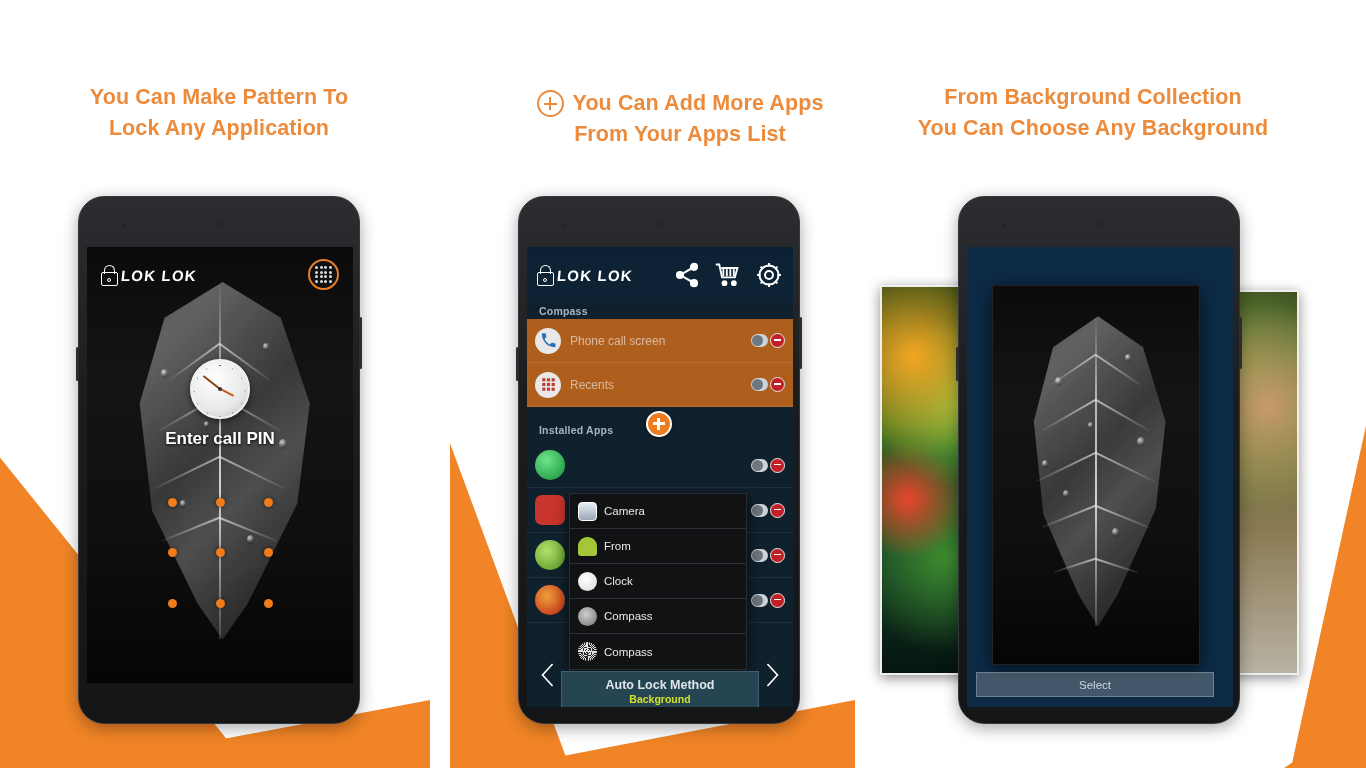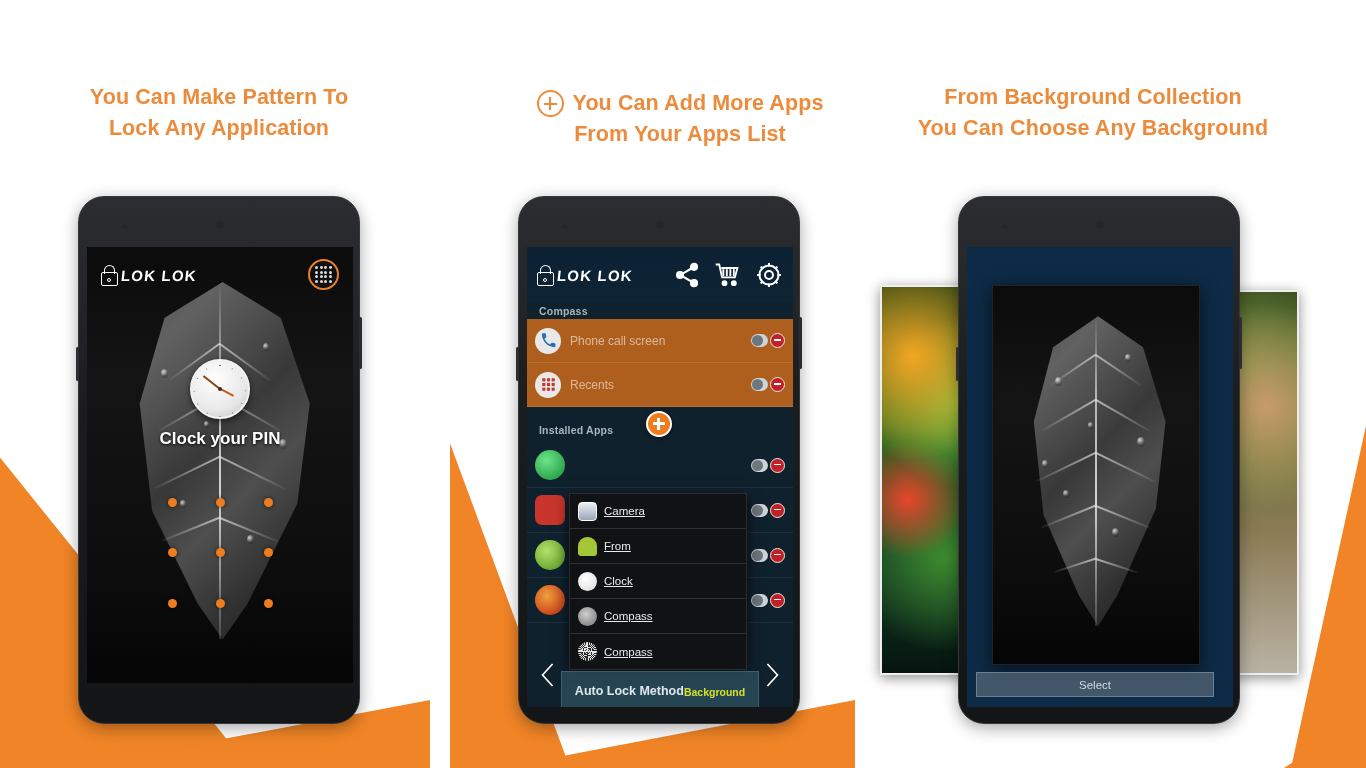--- a/index.html
+++ b/index.html
@@ -255,36 +255,36 @@
   }
 
   .dropdown {
     position: absolute; left: 42px; top: 246px; width: 178px;
     background: #111214; border: 1px solid #2a2c30;
     box-shadow: 0 4px 14px rgba(0,0,0,.7);
     overflow: hidden;
   }
   .dd-item {
     height: 35px; display: flex; align-items: center; padding: 0 8px;
-    border-bottom: 1px solid #2e3034; color: #eaeaea; font-size: 11.5px; text-decoration: underline;
+    border-bottom: 1px solid #2e3034; color: #eaeaea; font-size: 11.5px;
   }
   .dd-ico { width: 19px; height: 19px; border-radius: 4px; margin-right: 7px; flex: 0 0 auto; }
   .autolock-bar {
     position: absolute; left: 0; right: 0; bottom: 10px; height: 44px;
     display: flex; align-items: center; padding: 0 8px;
   }
   .chev {
     width: 26px; height: 34px; flex: 0 0 auto;
     display: flex; align-items: center; justify-content: center;
   }
   .chev svg { width: 22px; height: 30px; }
   .autolock-box {
     flex: 1; height: 40px; background: rgba(46,82,96,.75);
     border: 1px solid rgba(140,180,195,.25);
-    display: flex; flex-direction: row; align-items: center; justify-content: center; margin-top: 32px;
+    display: flex; flex-direction: column; align-items: center; justify-content: center; margin-top: 32px;
   }
   .autolock-title { color: #dfe6ea; font-size: 12.5px; font-weight: bold; }
   .autolock-value { color: #d4e02a; font-size: 10.5px; font-weight: bold; margin-top: 1px; }
 
   
   .p3-screen { background: #0d2a46; }
   .wall-left, .wall-right {
     position: absolute; border: 2px solid #efefef;
     box-shadow: 0 3px 12px rgba(0,0,0,.45);
     overflow: hidden;
@@ -415,21 +415,21 @@
         <span class="tick" style="transform:rotate(210deg)"></span>
         <span class="tick" style="transform:rotate(240deg)"></span>
         <span class="tick" style="transform:rotate(270deg)"></span>
         <span class="tick" style="transform:rotate(300deg)"></span>
         <span class="tick" style="transform:rotate(330deg)"></span>
         <span class="hand-m"></span>
           <span class="hand-h"></span>
           <span class="pin"></span>
       </div>
 
-      <div class="pin-label">Clock your PIN</div>
+      <div class="pin-label">Enter call PIN</div>
 
       <div class="pattern-grid">
         <i></i>
         <i></i>
         <i></i>
         <i></i>
         <i></i>
         <i></i>
         <i></i>
         <i></i>

